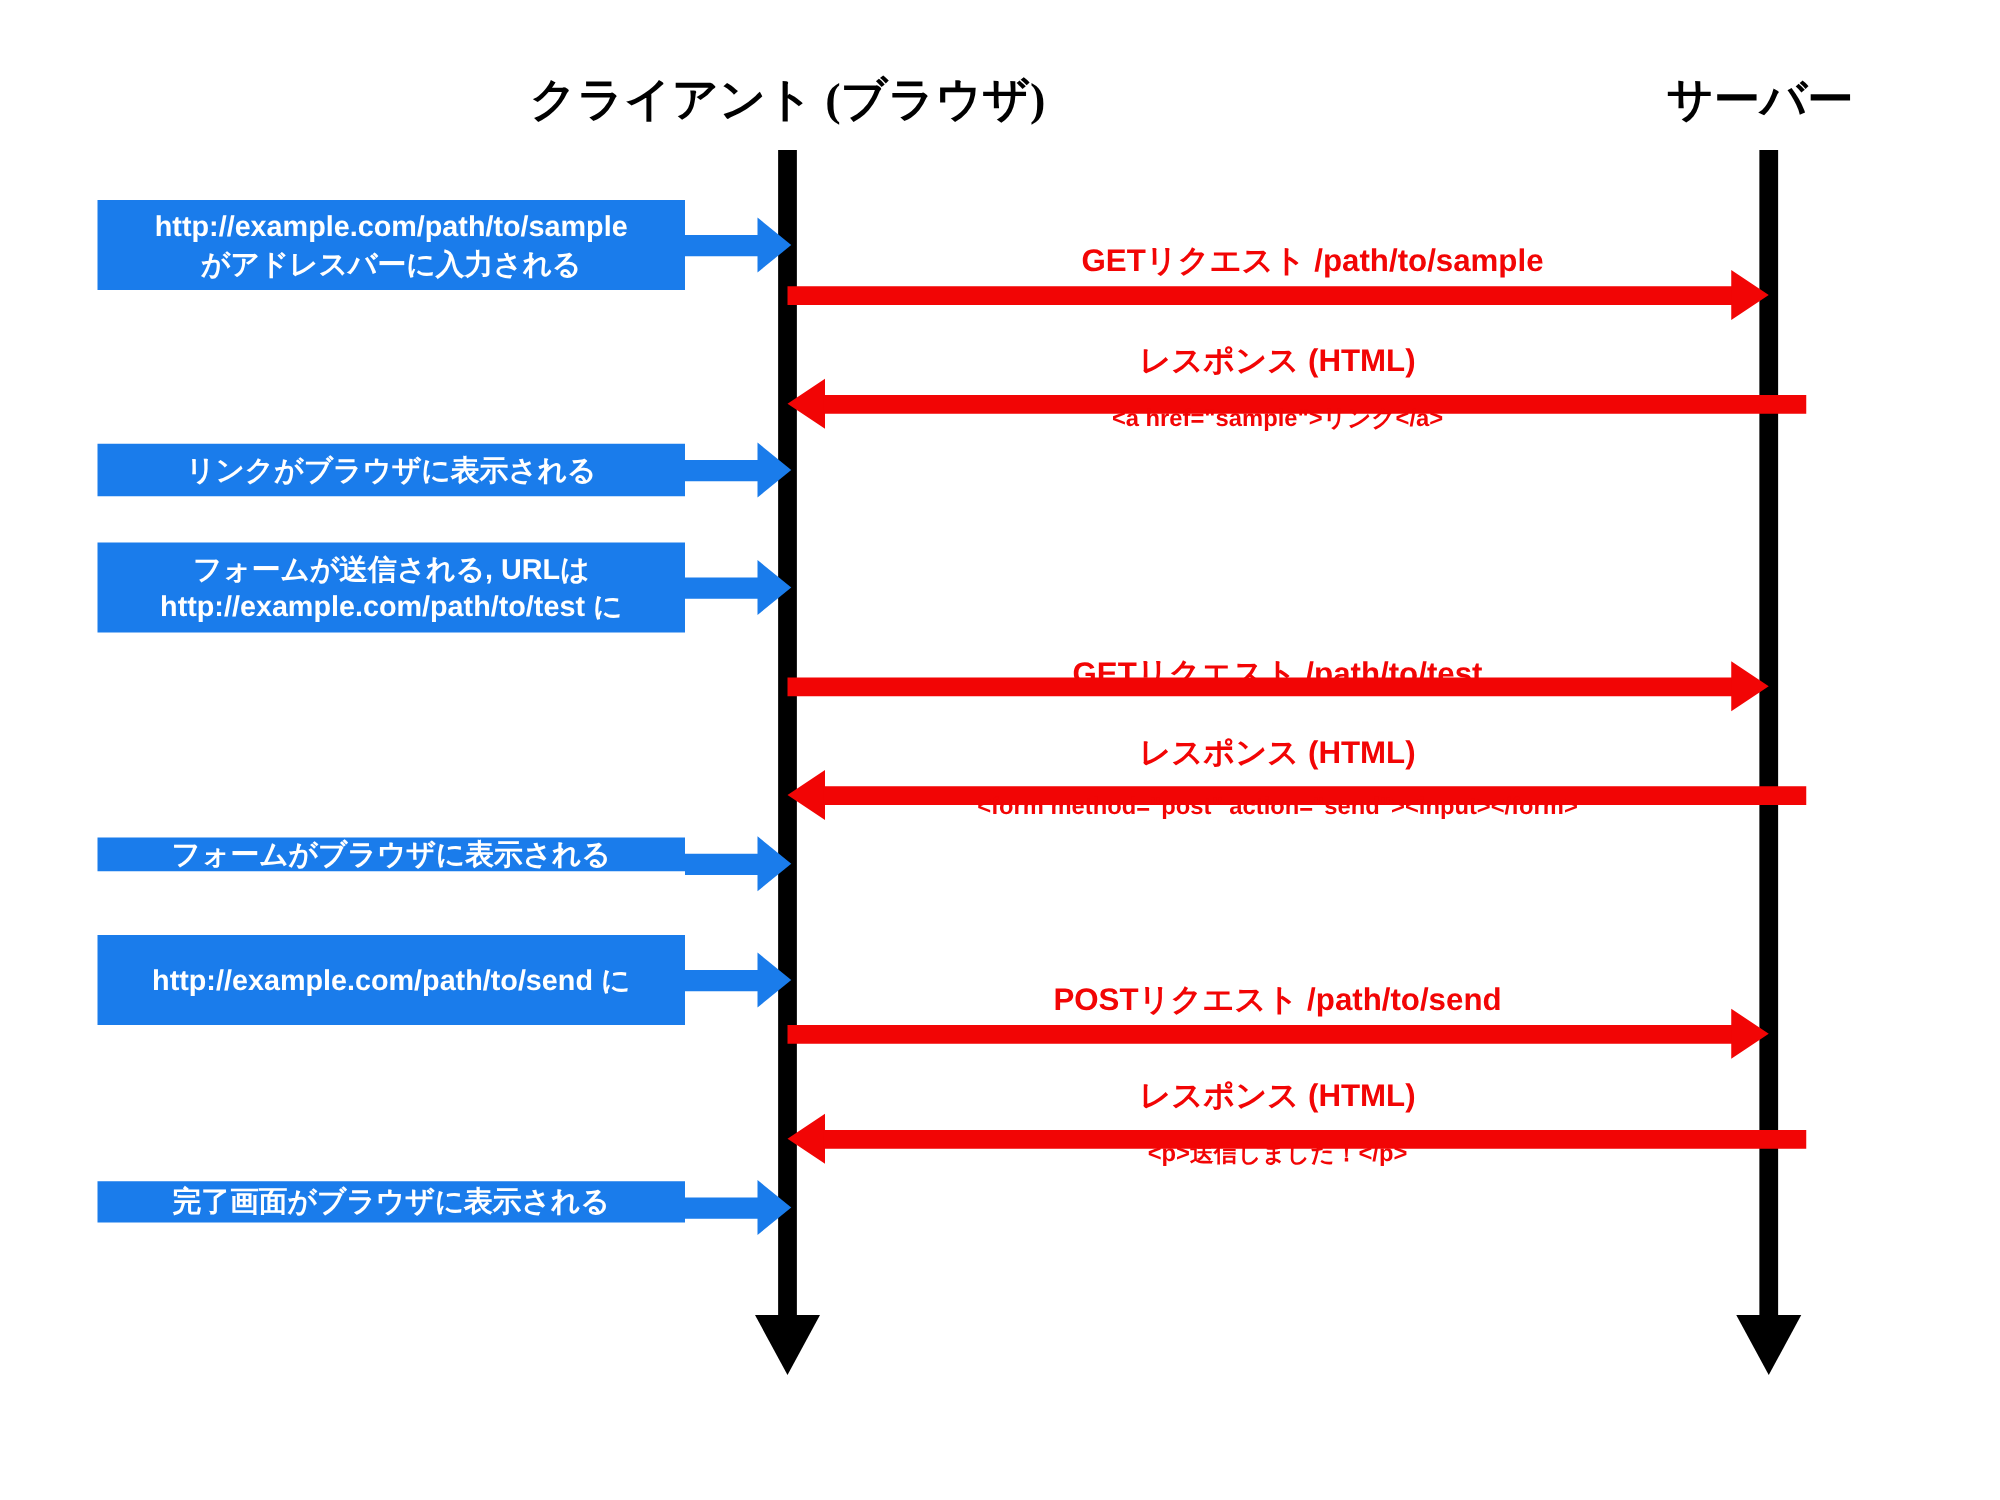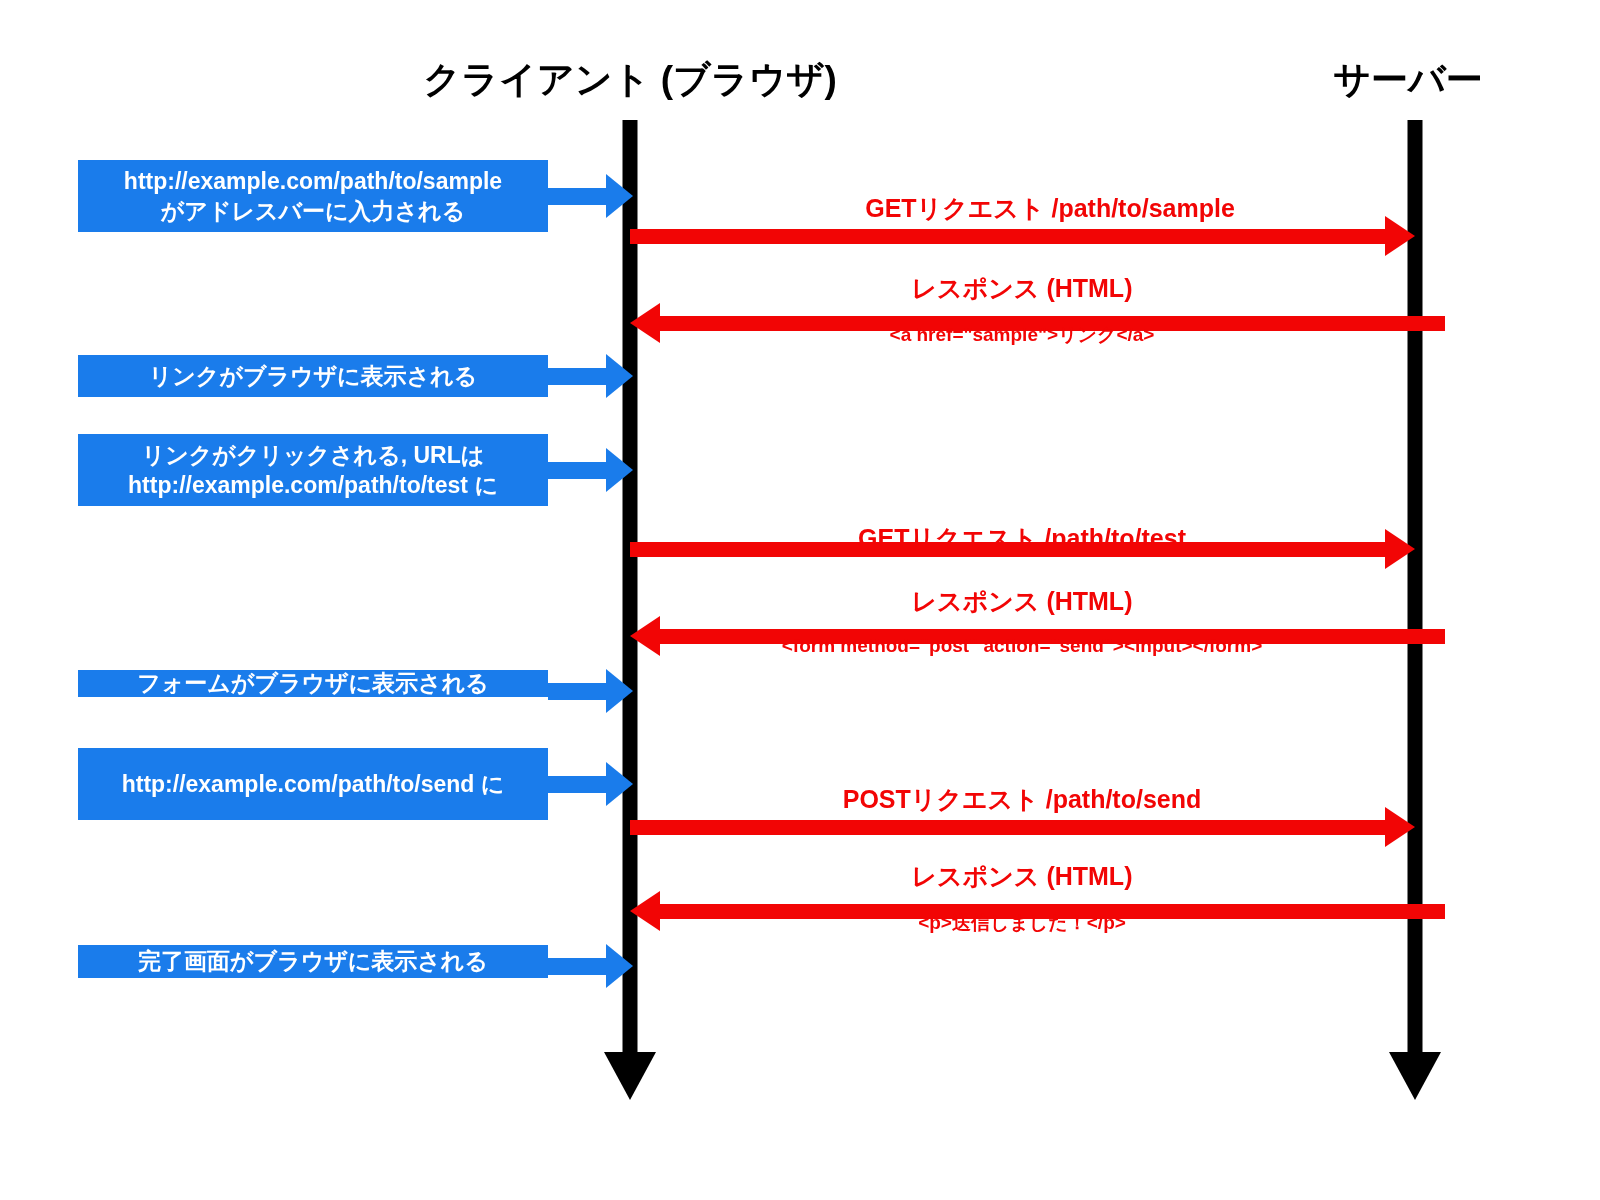--- a/index.html
+++ b/index.html
@@ -20,20 +20,21 @@
 
   
   .lifeline-label {
     position: absolute;
     font-size: 37px;
     font-weight: bold;
     color: #000000;
     white-space: nowrap;
     transform: translateX(-50%);
     letter-spacing: 0px;
+    font-family: Liberation Serif, serif;
   }
   .lifeline-bar {
     position: absolute;
     width: 15px;
     background: #000000;
     transform: translateX(-50%);
   }
   .lifeline-head {
     position: absolute;
     width: 0;
@@ -180,21 +181,21 @@
       <span class="line">リンクがブラウザに表示される</span>
     </div>
     <div class="step-arrow" style="height:42px;">
       <div class="shaft" style="width:59px;"></div>
       <div class="head"></div>
     </div>
   </div>
 
   <div class="step" style="left:78px; top:434px;">
     <div class="step-box" style="width:470px; height:72px;">
-      <span class="line">リンクがクリックされる, URLは</span>
+      <span class="line">フォームが送信される, URLは</span>
       <span class="line">http://example.com/path/to/test に</span>
     </div>
     <div class="step-arrow" style="height:72px;">
       <div class="shaft" style="width:59px;"></div>
       <div class="head"></div>
     </div>
   </div>
 
   <div class="msg">
     <div class="msg-label" style="left:1022px; top:505px;margin-top:17px;">GETリクエスト /path/to/test</div>

